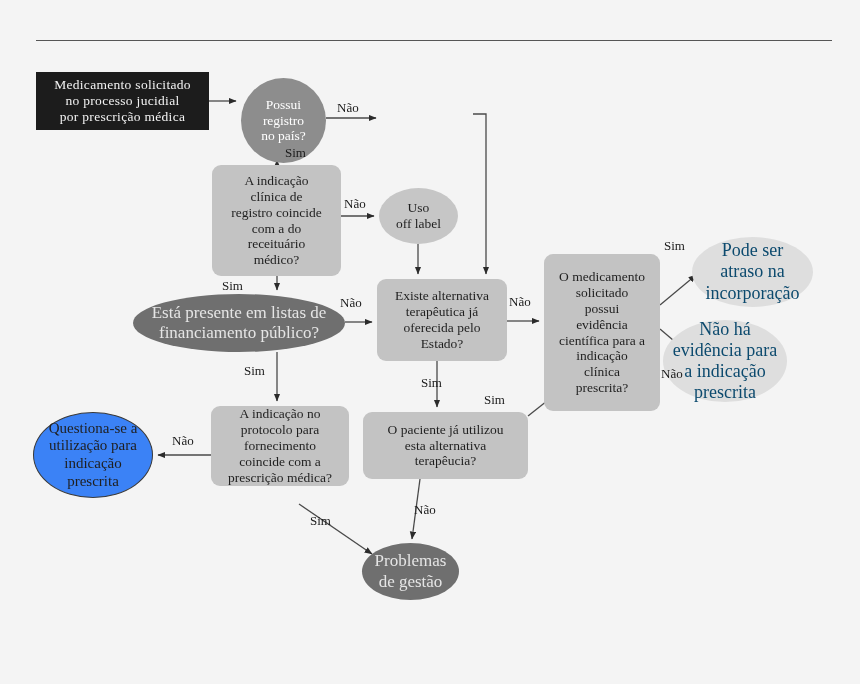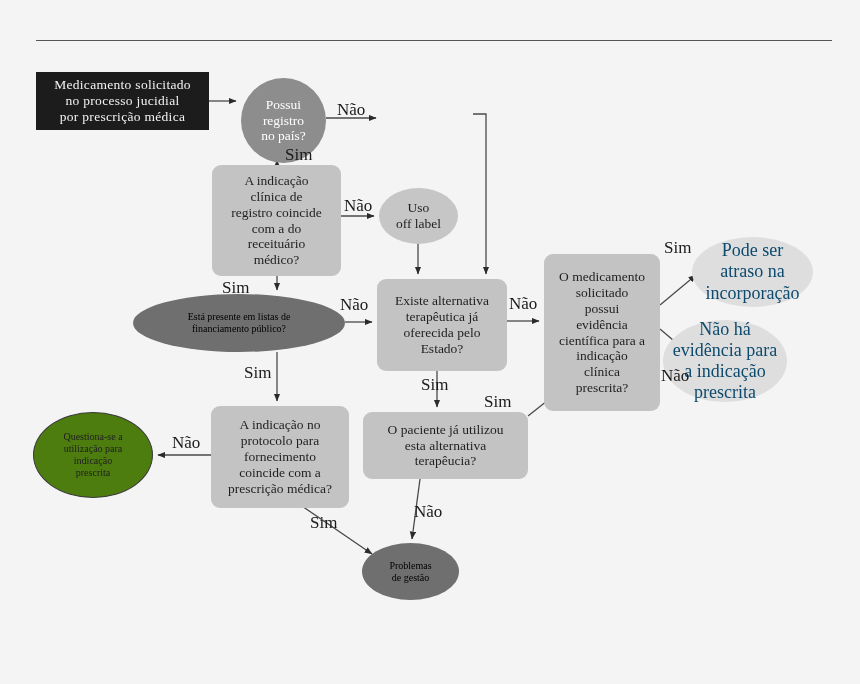--- a/index.html
+++ b/index.html
@@ -53,46 +53,46 @@
     font-size: 13.5px;
   }
   .ellipse-mid {
     background: #8d8d8d;
     color: #ffffff;
     border-radius: 50%;
     font-size: 13.5px;
   }
   .ellipse-dark {
     background: #6f6f6f;
-    color: #000000;
-    border-radius: 50%;
-    font-size: 10px;
+    color: #e5e5e5;
+    border-radius: 50%;
+    font-size: 17px;
   }
   .ellipse-light {
     background: #c6c6c6;
     color: #1f1f1f;
     border-radius: 50%;
     font-size: 13.5px;
   }
   .ellipse-pale {
     background: #dedede;
     color: #0c4a6e;
     border-radius: 50%;
     font-size: 18px;
   }
   .ellipse-white {
-    background: #4d7c0f;
+    background: #3b82f6;
     color: #1f1f1f;
     border: 1.2px solid #3a3a3a;
     border-radius: 50%;
-    font-size: 10px;
+    font-size: 15px;
   }
   .edge-label {
     position: absolute;
-    font-size: 17px;
+    font-size: 13px;
     color: #1a1a1a;
     white-space: nowrap;
     font-family: "Liberation Serif", "DejaVu Serif", serif;
   }
   .rule {
     position: absolute;
     background: #555;
     height: 1px;
   }
 </style>
@@ -173,21 +173,21 @@
   <div class="node ellipse-light" style="left:379px; top:188px; width:79px; height:56px;">
     <span class="txt">Uso
 off label</span>
   </div>
 
   <div class="node ellipse-dark" style="left:133px; top:294px; width:212px; height:58px;">
     <span class="txt">Está presente em listas de
 financiamento público?</span>
   </div>
 
-  <div class="node rounded" style="left:377px; top:279px; width:130px; height:92px;">
+  <div class="node rounded" style="left:377px; top:279px; width:130px; height:82px;">
     <span class="txt">Existe alternativa
 terapêutica já
 oferecida pelo
 Estado?</span>
   </div>
 
   <div class="node rounded" style="left:544px; top:254px; width:116px; height:157px;">
     <span class="txt">O medicamento
 solicitado
 possui
@@ -204,21 +204,21 @@
 incorporação</span>
   </div>
 
   <div class="node ellipse-pale" style="left:663px; top:320px; width:124px; height:82px;">
     <span class="txt">Não há
 evidência para
 a indicação
 prescrita</span>
   </div>
 
-  <div class="node rounded" style="left:211px; top:406px; width:138px; height:102px;">
+  <div class="node rounded" style="left:211px; top:406px; width:138px; height:80px;">
     <span class="txt">A indicação no
 protocolo para
 fornecimento
 coincide com a
 prescrição médica?</span>
   </div>
 
   <div class="node ellipse-white" style="left:33px; top:412px; width:120px; height:86px;">
     <span class="txt">Questiona-se a
 utilização para

